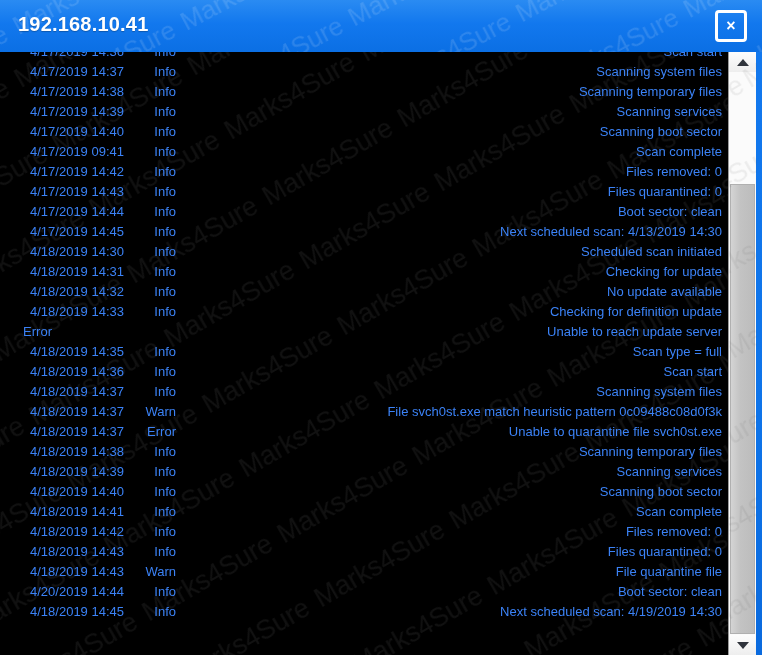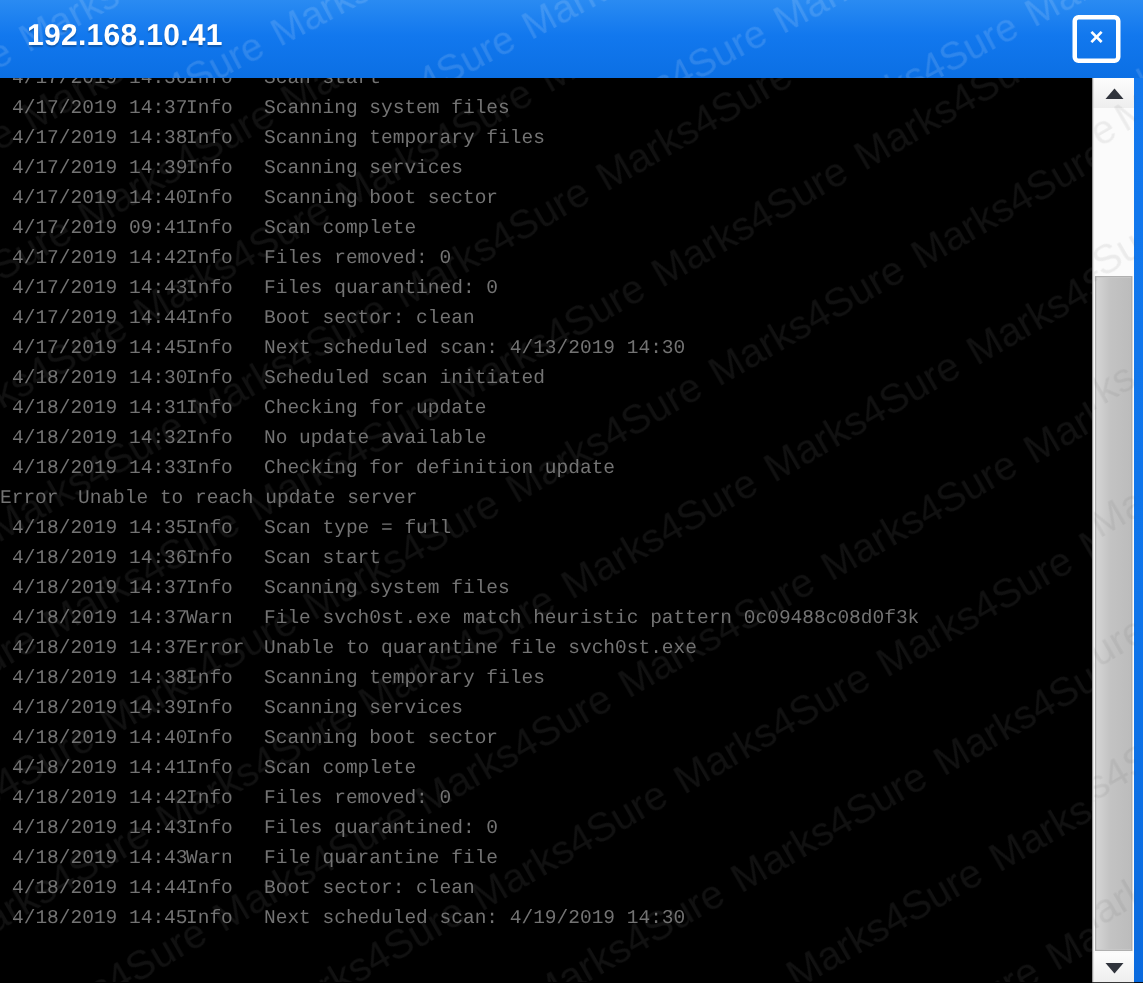--- a/index.html
+++ b/index.html
@@ -120,24 +120,25 @@
     left: 0;
     
     top: -10px;
     width: 722px;
   }
   .log-row {
     display: flex;
     align-items: baseline;
     height: 20px;
     line-height: 20px;
-    font-family: Liberation Mono, monospace;
+    font-family: Liberation Sans, sans-serif;
     font-size: 13px;
-    color: #737373;
+    color: #3b82f6;
     white-space: pre;
+    text-align: right;
   }
   .log-ts {
     flex: 0 0 auto;
     width: 124px;
     padding-left: 8px;
     box-sizing: border-box;
   }
   .log-level {
     flex: 0 0 auto;
     width: 52px;
@@ -266,21 +267,21 @@
           <div class="log-row"><span class="log-ts">4/18/2019 14:37</span><span class="log-level">Info</span><span class="log-msg">Scanning system files</span></div>
           <div class="log-row"><span class="log-ts">4/18/2019 14:37</span><span class="log-level">Warn</span><span class="log-msg">File svch0st.exe match heuristic pattern 0c09488c08d0f3k</span></div>
           <div class="log-row"><span class="log-ts">4/18/2019 14:37</span><span class="log-level">Error</span><span class="log-msg">Unable to quarantine file svch0st.exe</span></div>
           <div class="log-row"><span class="log-ts">4/18/2019 14:38</span><span class="log-level">Info</span><span class="log-msg">Scanning temporary files</span></div>
           <div class="log-row"><span class="log-ts">4/18/2019 14:39</span><span class="log-level">Info</span><span class="log-msg">Scanning services</span></div>
           <div class="log-row"><span class="log-ts">4/18/2019 14:40</span><span class="log-level">Info</span><span class="log-msg">Scanning boot sector</span></div>
           <div class="log-row"><span class="log-ts">4/18/2019 14:41</span><span class="log-level">Info</span><span class="log-msg">Scan complete</span></div>
           <div class="log-row"><span class="log-ts">4/18/2019 14:42</span><span class="log-level">Info</span><span class="log-msg">Files removed: 0</span></div>
           <div class="log-row"><span class="log-ts">4/18/2019 14:43</span><span class="log-level">Info</span><span class="log-msg">Files quarantined: 0</span></div>
           <div class="log-row"><span class="log-ts">4/18/2019 14:43</span><span class="log-level">Warn</span><span class="log-msg">File quarantine file</span></div>
-          <div class="log-row"><span class="log-ts">4/18/2019 14:44</span><span class="log-level">Info</span><span class="log-msg">Boot sector: clean</span></div>
+          <div class="log-row"><span class="log-ts">4/20/2019 14:44</span><span class="log-level">Info</span><span class="log-msg">Boot sector: clean</span></div>
           <div class="log-row"><span class="log-ts">4/18/2019 14:45</span><span class="log-level">Info</span><span class="log-msg">Next scheduled scan: 4/19/2019 14:30</span></div>
         </div>
     </div>
   </div>
 
   <div id="scrollbar">
     <svg id="scrollbar-watermark" width="28" height="603" viewBox="0 0 28 603" xmlns="http://www.w3.org/2000/svg">
       <defs>
         <pattern id="wmSb" width="150" height="150" patternUnits="userSpaceOnUse" patternTransform="rotate(-30)">
           <text x="0" y="42" font-family="Liberation Sans, sans-serif" font-size="27" fill="#555555">Marks4Sure</text>

